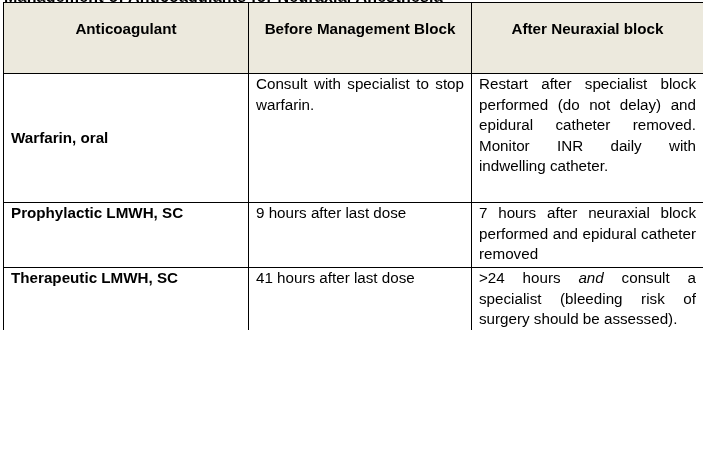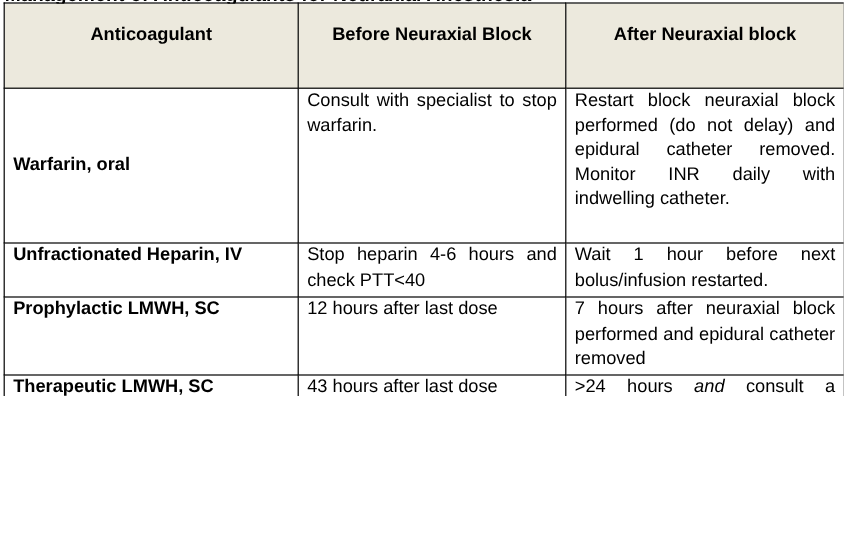--- a/index.html
+++ b/index.html
@@ -83,40 +83,35 @@
 
   <table class="anti">
     <colgroup>
       <col class="col1">
       <col class="col2">
       <col class="col3">
     </colgroup>
     <thead>
       <tr>
         <th>Anticoagulant</th>
-        <th>Before Neuraxial Block</th>
+        <th>Before Management Block</th>
         <th>After Neuraxial block</th>
       </tr>
     </thead>
     <tbody>
       <tr class="row-warfarin">
         <td class="drug middle">Warfarin, oral</td>
         <td class="just">Consult with specialist to stop warfarin.</td>
-        <td class="just">Restart block neuraxial block performed (do not delay) and epidural catheter removed. Monitor INR daily with indwelling catheter.</td>
-      </tr>
-      <tr class="row-ufh-iv">
-        <td class="drug">Unfractionated Heparin, IV</td>
-        <td class="just">Stop heparin 4-6 hours and check PTT&lt;40</td>
-        <td class="just">Wait 1 hour before next bolus/infusion restarted.</td>
+        <td class="just">Restart after specialist block performed (do not delay) and epidural catheter removed. Monitor INR daily with indwelling catheter.</td>
       </tr>
       <tr class="row-proph">
         <td class="drug">Prophylactic LMWH, SC</td>
-        <td>12 hours after last dose</td>
+        <td>9 hours after last dose</td>
         <td class="just">7 hours after neuraxial block performed and epidural catheter removed</td>
       </tr>
       <tr class="row-thera">
         <td class="drug">Therapeutic LMWH, SC</td>
-        <td>43 hours after last dose</td>
+        <td>41 hours after last dose</td>
         <td class="just"><span>&gt;24 hours </span><em>and</em><span> consult a specialist (bleeding risk of surgery should be assessed).</span></td>
       </tr>
     </tbody>
   </table>
 </div>
 
 </body></html>

